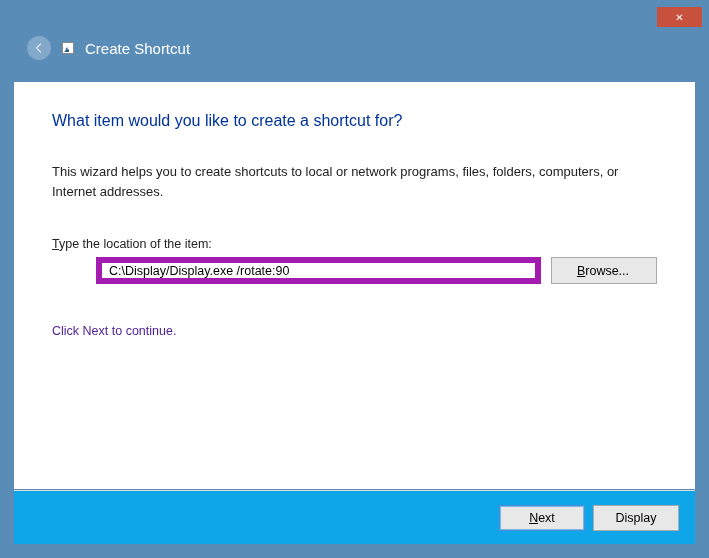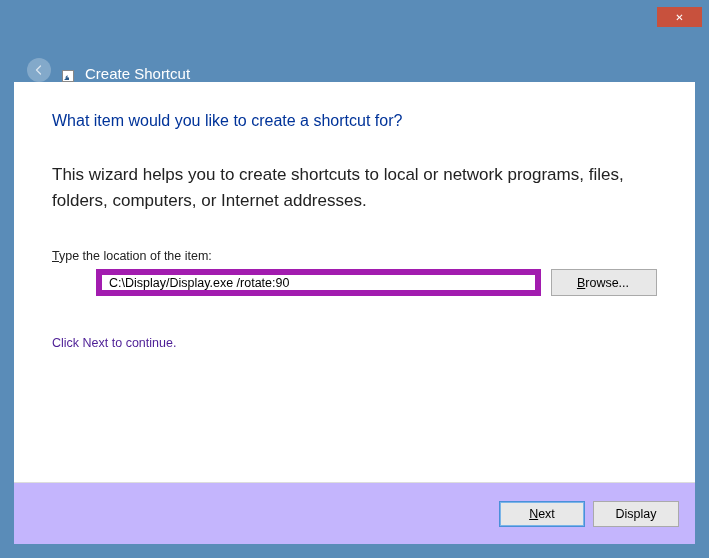--- a/index.html
+++ b/index.html
@@ -40,21 +40,21 @@
       font-family: Arial, sans-serif;
     }
     .header {
       position: absolute;
       top: 7px;
       left: 7px;
       right: 7px;
       height: 68px;
       background: #5a8cb8;
       display: flex;
-      align-items: flex-end;
+      align-items: center;
       padding-left: 13px;
       gap: 11px;
     }
     .back-button {
       width: 24px;
       height: 24px;
       border-radius: 50%;
       background: rgba(255,255,255,0.25);
       display: flex;
       align-items: center;
@@ -98,21 +98,21 @@
       padding: 30px 38px 20px 38px;
     }
     .main-heading {
       color: #003399;
       font-size: 16px;
       font-weight: 400;
       margin-bottom: 32px;
     }
     .description {
       color: #222;
-      font-size: 17px;
+      font-size: 13px;
       line-height: 1.5;
       margin-bottom: 36px;
     }
     .input-label {
       color: #222;
       font-size: 12.5px;
       margin-bottom: 6px;
       display: block;
     }
     .input-label .accesskey {
@@ -150,22 +150,22 @@
     }
     .continue-text {
       color: #4c1d95;
       font-size: 12.5px;
     }
     .footer {
       position: absolute;
       bottom: 7px;
       left: 7px;
       right: 7px;
-      height: 62px;
-      background: #c4b5fd;
+      height: 54px;
+      background: #0ea5e9;
       border-top: 1px solid #ddd;
       display: flex;
       align-items: center;
       justify-content: flex-end;
       padding-right: 16px;
       gap: 8px;
     }
     .footer-button {
       width: 86px;
       height: 26px;

